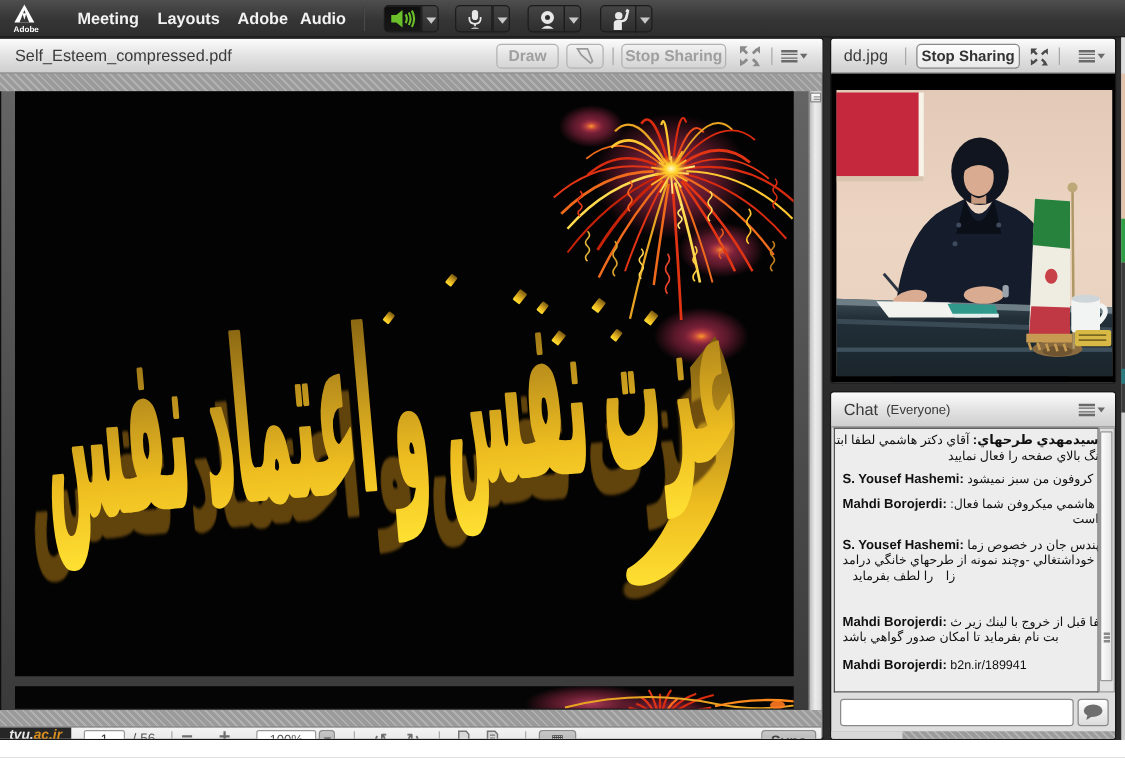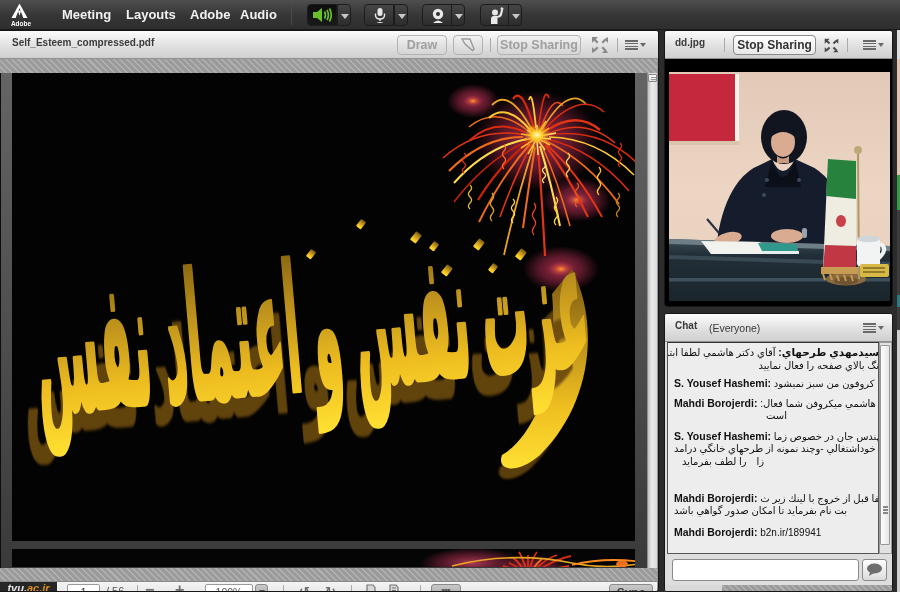--- a/index.html
+++ b/index.html
@@ -8,21 +8,21 @@
 #topbar{position:absolute;left:0;top:0;width:900px;height:30px;background:linear-gradient(#4e4e4e,#353535 55%,#2e2e2e);border-bottom:1px solid #1a1a1a}
 .menuitem{position:absolute;top:0;height:30px;line-height:30px;color:#f2f2f2;font-size:13px;font-weight:bold}
 #topsep{position:absolute;left:291px;top:5px;width:1px;height:20px;background:#202020;border-right:1px solid #4a4a4a}
 .tbtn{position:absolute;top:4px;height:22px;background:linear-gradient(#454545,#2d2d2d);border:1px solid #1c1c1c}
 .tbtn.icon{border-radius:4px 0 0 4px;width:30px}
 .tbtn.drop{border-radius:0 4px 4px 0;width:14px;border-left:1px solid #1c1c1c}
 .tbtn.drop:after{content:"";position:absolute;left:3px;top:9px;border-left:4px solid transparent;border-right:4px solid transparent;border-top:5px solid #c8c8c8}
 
 .pod{position:absolute;background:#969696;border:1px solid #161616;border-radius:3px;overflow:hidden}
 .ptitle{position:absolute;left:0;top:0;right:0;height:28px;background:linear-gradient(#fcfcfc,#e3e3e3 50%,#cfcfcf);border-bottom:1px solid #909090}
-.ptitle .tname{position:absolute;top:6px;font-size:10px;font-weight:bold;color:#3a3a3a}
+.ptitle .tname{position:absolute;top:6px;font-size:13px;font-weight:normal;color:#3a3a3a}
 .hmb{position:absolute;top:9px;width:13px;height:10px}
 .hmb i{display:block;height:1.6px;background:#6a6a6a;margin-bottom:1.2px}
 .hmb:after{content:"";position:absolute;right:-8px;top:3px;border-left:3.5px solid transparent;border-right:3.5px solid transparent;border-top:4.5px solid #6a6a6a}
 .hatch{background-color:#9b9b9b;background-image:repeating-linear-gradient(45deg,rgba(255,255,255,.22) 0 1.5px,rgba(0,0,0,0) 1.5px 4.5px)}
 
 #sharepod{left:0;top:30px;width:659px;height:562px;border-radius:0 3px 3px 0;border-left:none}
 #sharecontent{position:absolute;left:0;top:28px;width:657px;height:524px}
 #viewport{position:absolute;left:0;top:14px;width:647px;height:495px;background:linear-gradient(#646464,#3a3a3a)}
 #slide1{position:absolute;left:12px;top:0;width:623px;height:468px;background:#030303;overflow:hidden}
 #slide2{position:absolute;left:12px;top:476px;width:623px;height:18px;background:#050505;overflow:hidden}
@@ -412,21 +412,21 @@
           <i></i>
           <i></i>
           <i></i>
         </div>
   </div>
   <div id="chatmsgs">
     <div class="msg" style="top:3px;text-align:right;direction:rtl"><b>سيدمهدي طرحهاي:</b> آقاي دكتر هاشمي لطفا ابتدا ميكروفن سفيد ر</div>
     <div class="msg" style="top:17px;text-align:right;direction:rtl">نگ بالاي صفحه را فعال نماييد</div>
     <div class="msg" style="top:34px"><b>S. Yousef Hashemi:</b> <span dir="rtl">كروفون من سبز نميشود</span></div>
     <div class="msg" style="top:54px"><b>Mahdi Borojerdi:</b> <span dir="rtl">دكتر هاشمي ميكروفن شما فعال:</span></div>
-    <div class="msg" style="top:67px;direction:rtl;text-align:center">است</div>
+    <div class="msg" style="top:67px;direction:rtl;text-align:right">است</div>
     <div class="msg" style="top:87px"><b>S. Yousef Hashemi:</b> <span dir="rtl">مهندس جان در خصوص زما</span></div>
     <div class="msg" style="top:100px;direction:ltr;text-align:left">ني يك طرح خوداشتغالي -وچند نمونه از طرحهاي خانگي درامد</div>
     <div class="msg" style="top:113px;direction:rtl;text-align:left;left:14px">زا را لطف بفرمايد</div>
     <div class="msg" style="top:149px"><b>Mahdi Borojerdi:</b> <span dir="rtl">لطفا قبل از خروج با لينك زير ث</span></div>
     <div class="msg" style="top:162px;direction:rtl;text-align:left">بت نام بفرمايد تا امكان صدور گواهي باشد</div>
     <div class="msg" style="top:183px"><b>Mahdi Borojerdi:</b> b2n.ir/189941</div>
   </div>
   <div id="chatscroll">
     <div style="position:absolute;left:0px;top:2px;width:10px;height:200px;background:linear-gradient(90deg,#fdfdfd,#e6e6e6);border:1px solid #999;border-radius:1px">
       <div style="position:absolute;left:2px;top:160px;width:5px;height:1.5px;background:#888"></div>

